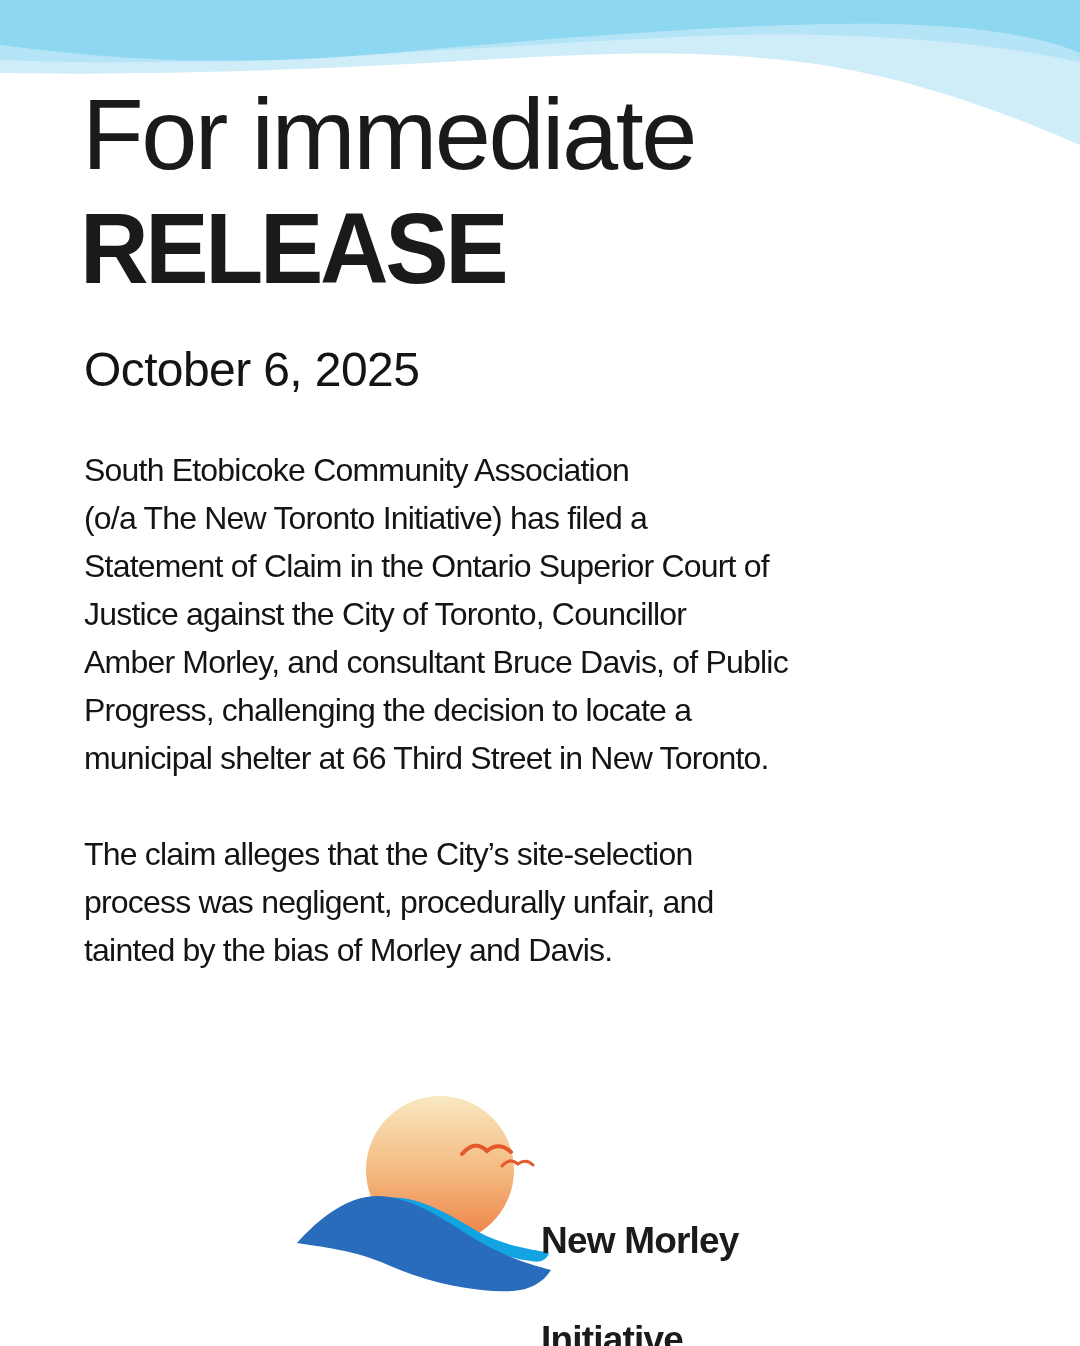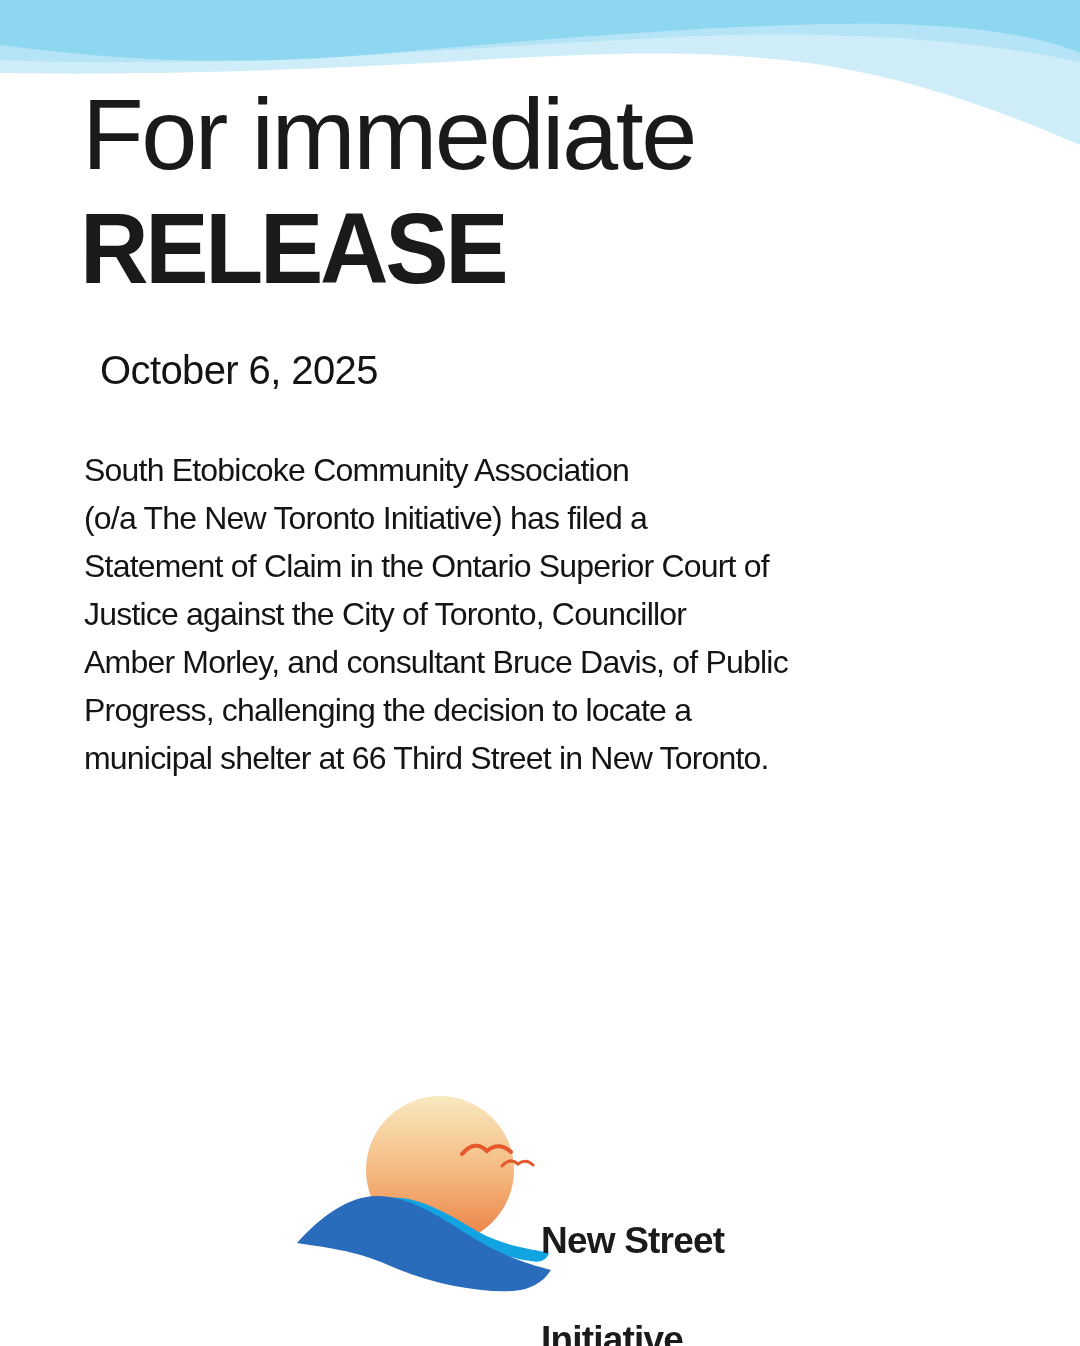--- a/index.html
+++ b/index.html
@@ -29,22 +29,22 @@
   .title-line2 {
     position: absolute; left: 80px; top: 198px;
     font-size: 101px; font-weight: 700;
     letter-spacing: -3.5px; line-height: 1;
     transform: scaleX(0.94); transform-origin: left top;
     color: #1a1a1a; white-space: pre;
   }
 
   
   .dateline {
-    position: absolute; left: 100px; top: 346px;
-    font-size: 40px; line-height: 48px; letter-spacing: -0.6px;
+    position: absolute; left: 84px; top: 346px;
+    font-size: 48px; line-height: 48px; letter-spacing: -0.6px;
     white-space: pre; color: #141414;
   }
   .para { position: absolute; left: 84px; width: 980px;
     font-size: 32px; line-height: 48px; letter-spacing: -0.8px;
     white-space: pre; color: #141414;
   }
   .para1 { top: 446px; }
   .para2 { top: 830px; }
 
   
@@ -74,20 +74,23 @@
 
   <div class="dateline">October 6, 2025</div>
 
   <div class="para para1">South Etobicoke Community Association
 (o/a The New Toronto Initiative) has filed a
 Statement of Claim in the Ontario Superior Court of
 Justice against the City of Toronto, Councillor
 Amber Morley, and consultant Bruce Davis, of Public
 Progress, challenging the decision to locate a
 municipal shelter at 66 Third Street in New Toronto.</div>
+  <div class="para para2">The claim alleges that the City’s site-selection
+process was negligent, procedurally unfair, and
+tainted by the bias of Morley and Davis.</div>
 
   <svg class="logo-mark" viewBox="0 0 265 225">
     <defs>
       <linearGradient id="sunGrad" x1="0" y1="0" x2="0" y2="1">
         <stop offset="0" stop-color="#F8E9C0"></stop>
         <stop offset="0.55" stop-color="#F4B57B"></stop>
         <stop offset="1" stop-color="#EC7E43"></stop>
       </linearGradient>
     </defs>
 
@@ -106,17 +109,17 @@
     <path d="M4,153
              C28,126 56,106 84,106
              C118,106 150,129 182,149
              C212,167 238,175 258,180
              C250,193 236,200 220,201
              C185,203 135,193 95,175
              C62,160 28,157 4,153 Z" fill="#2A6CBC"></path>
   </svg>
 
   <div class="logo-wordmark">
-    <div>New Street</div>
+    <div>New Morley</div>
     <div>Initiative</div>
   </div>
 
 </div>
 
 </body></html>

